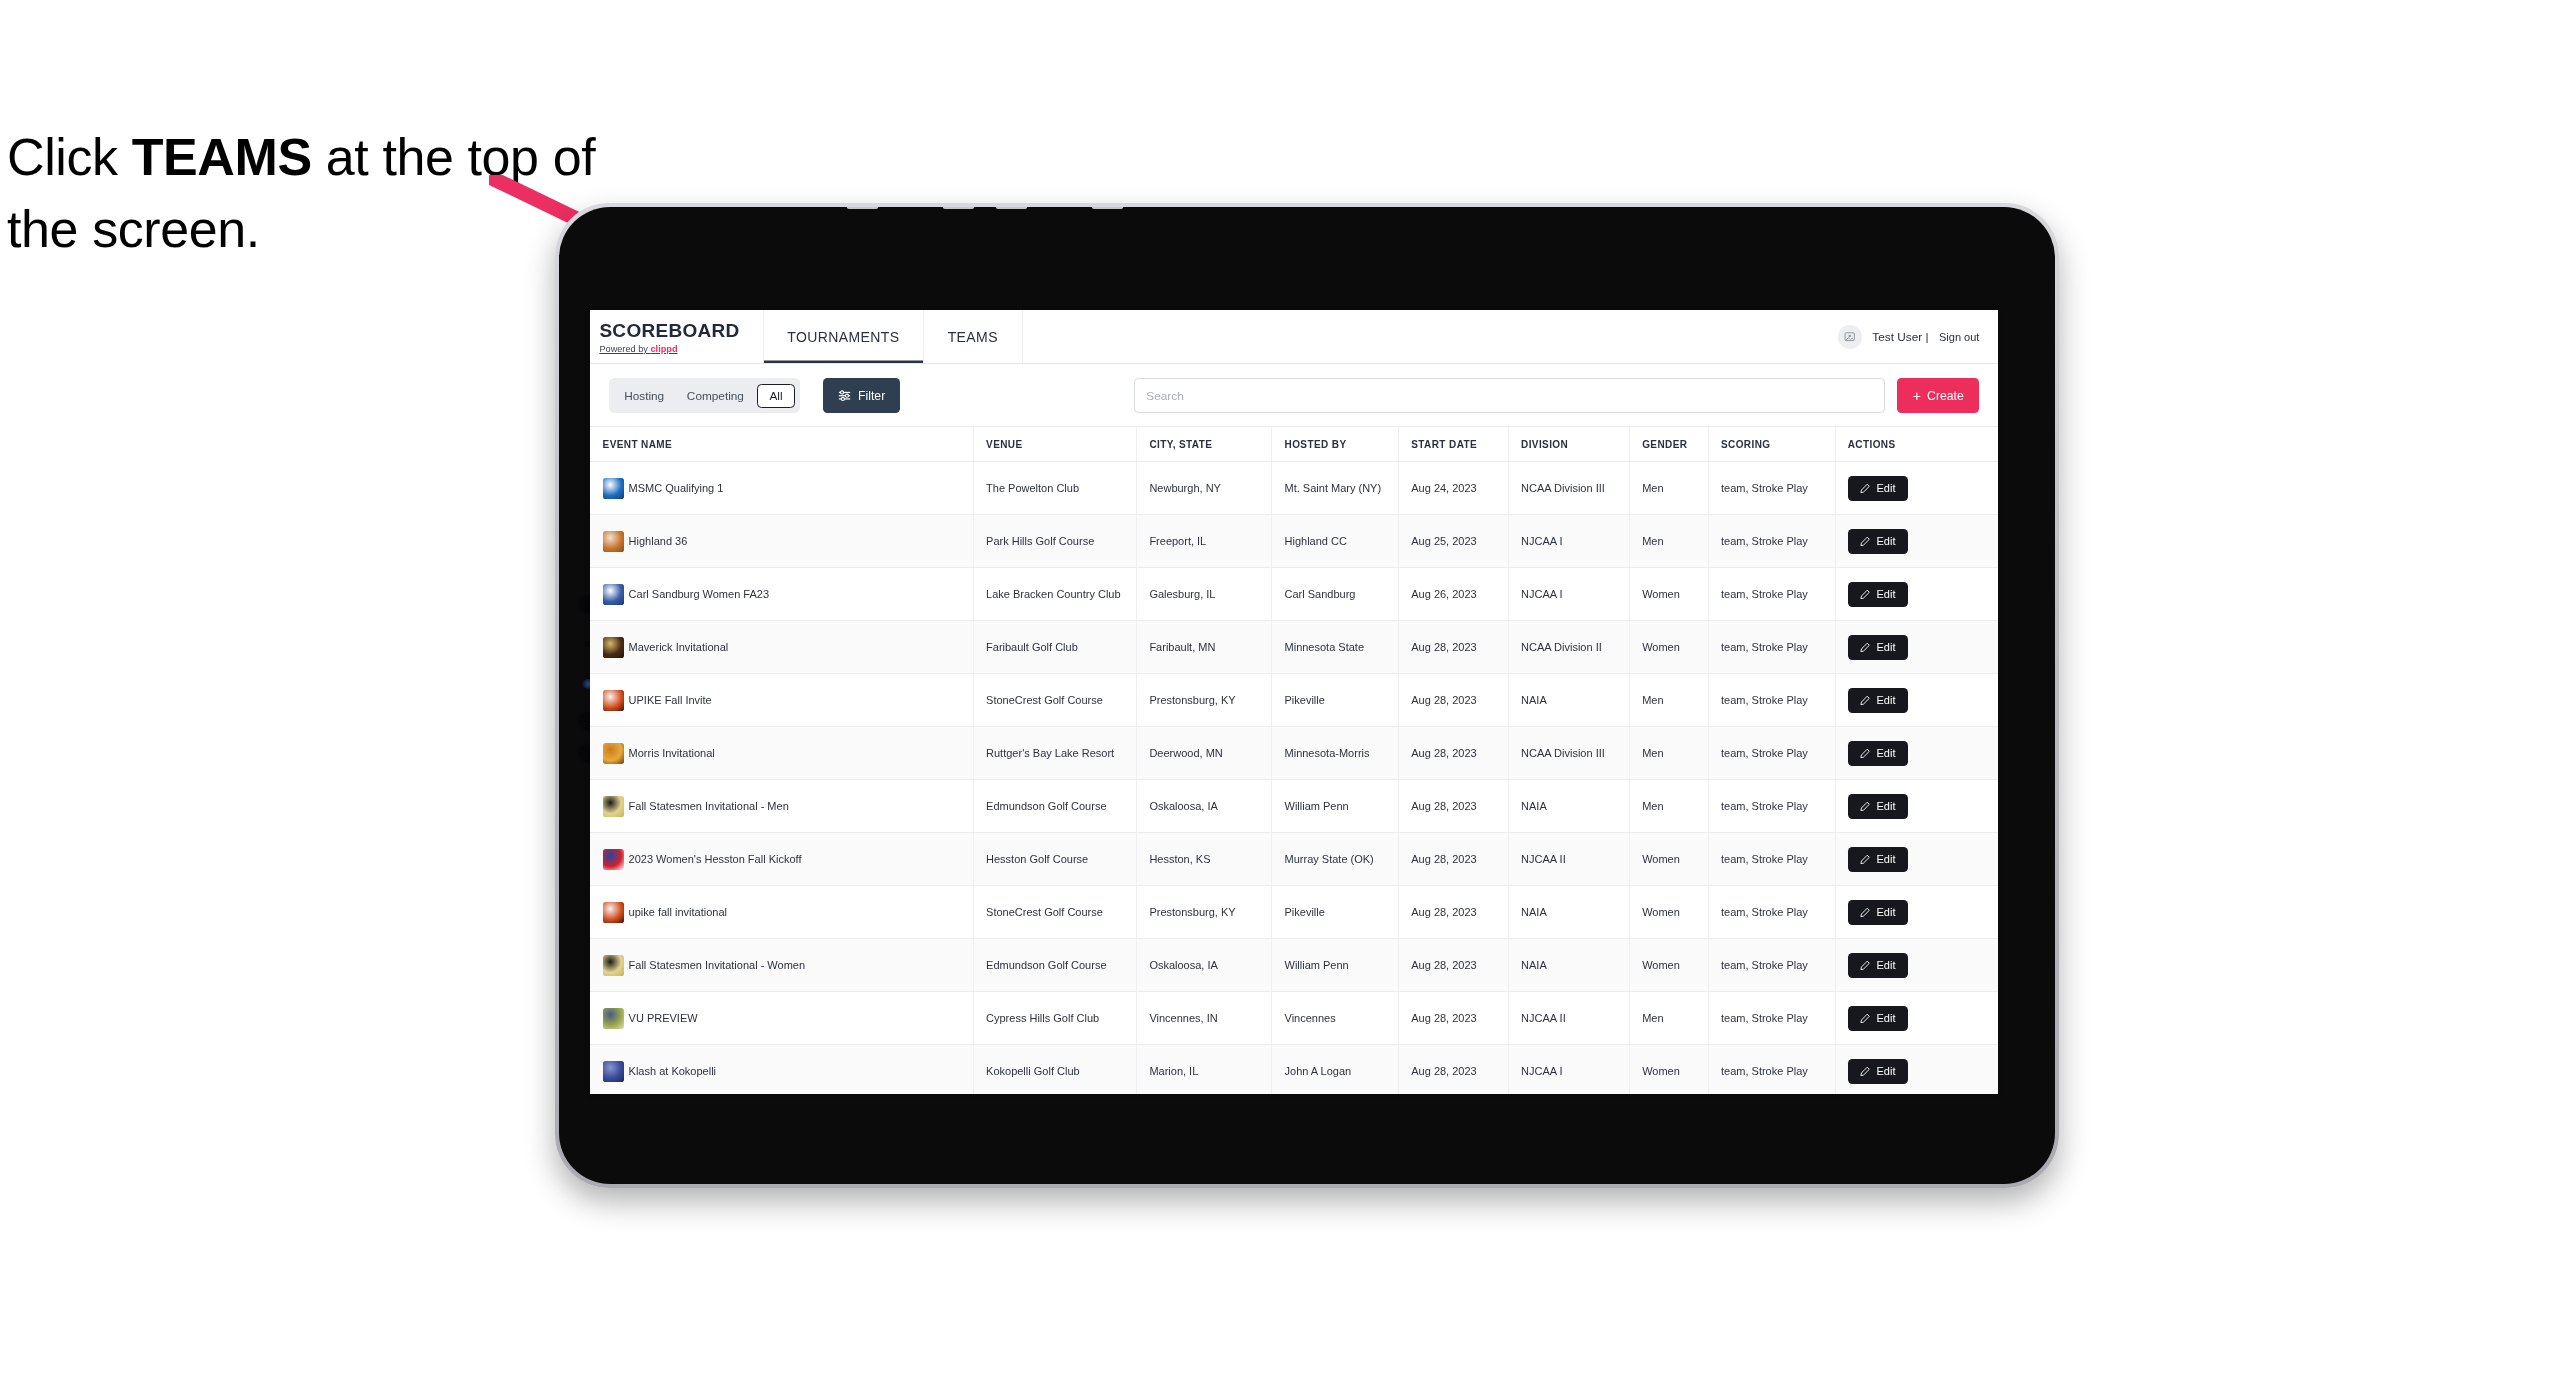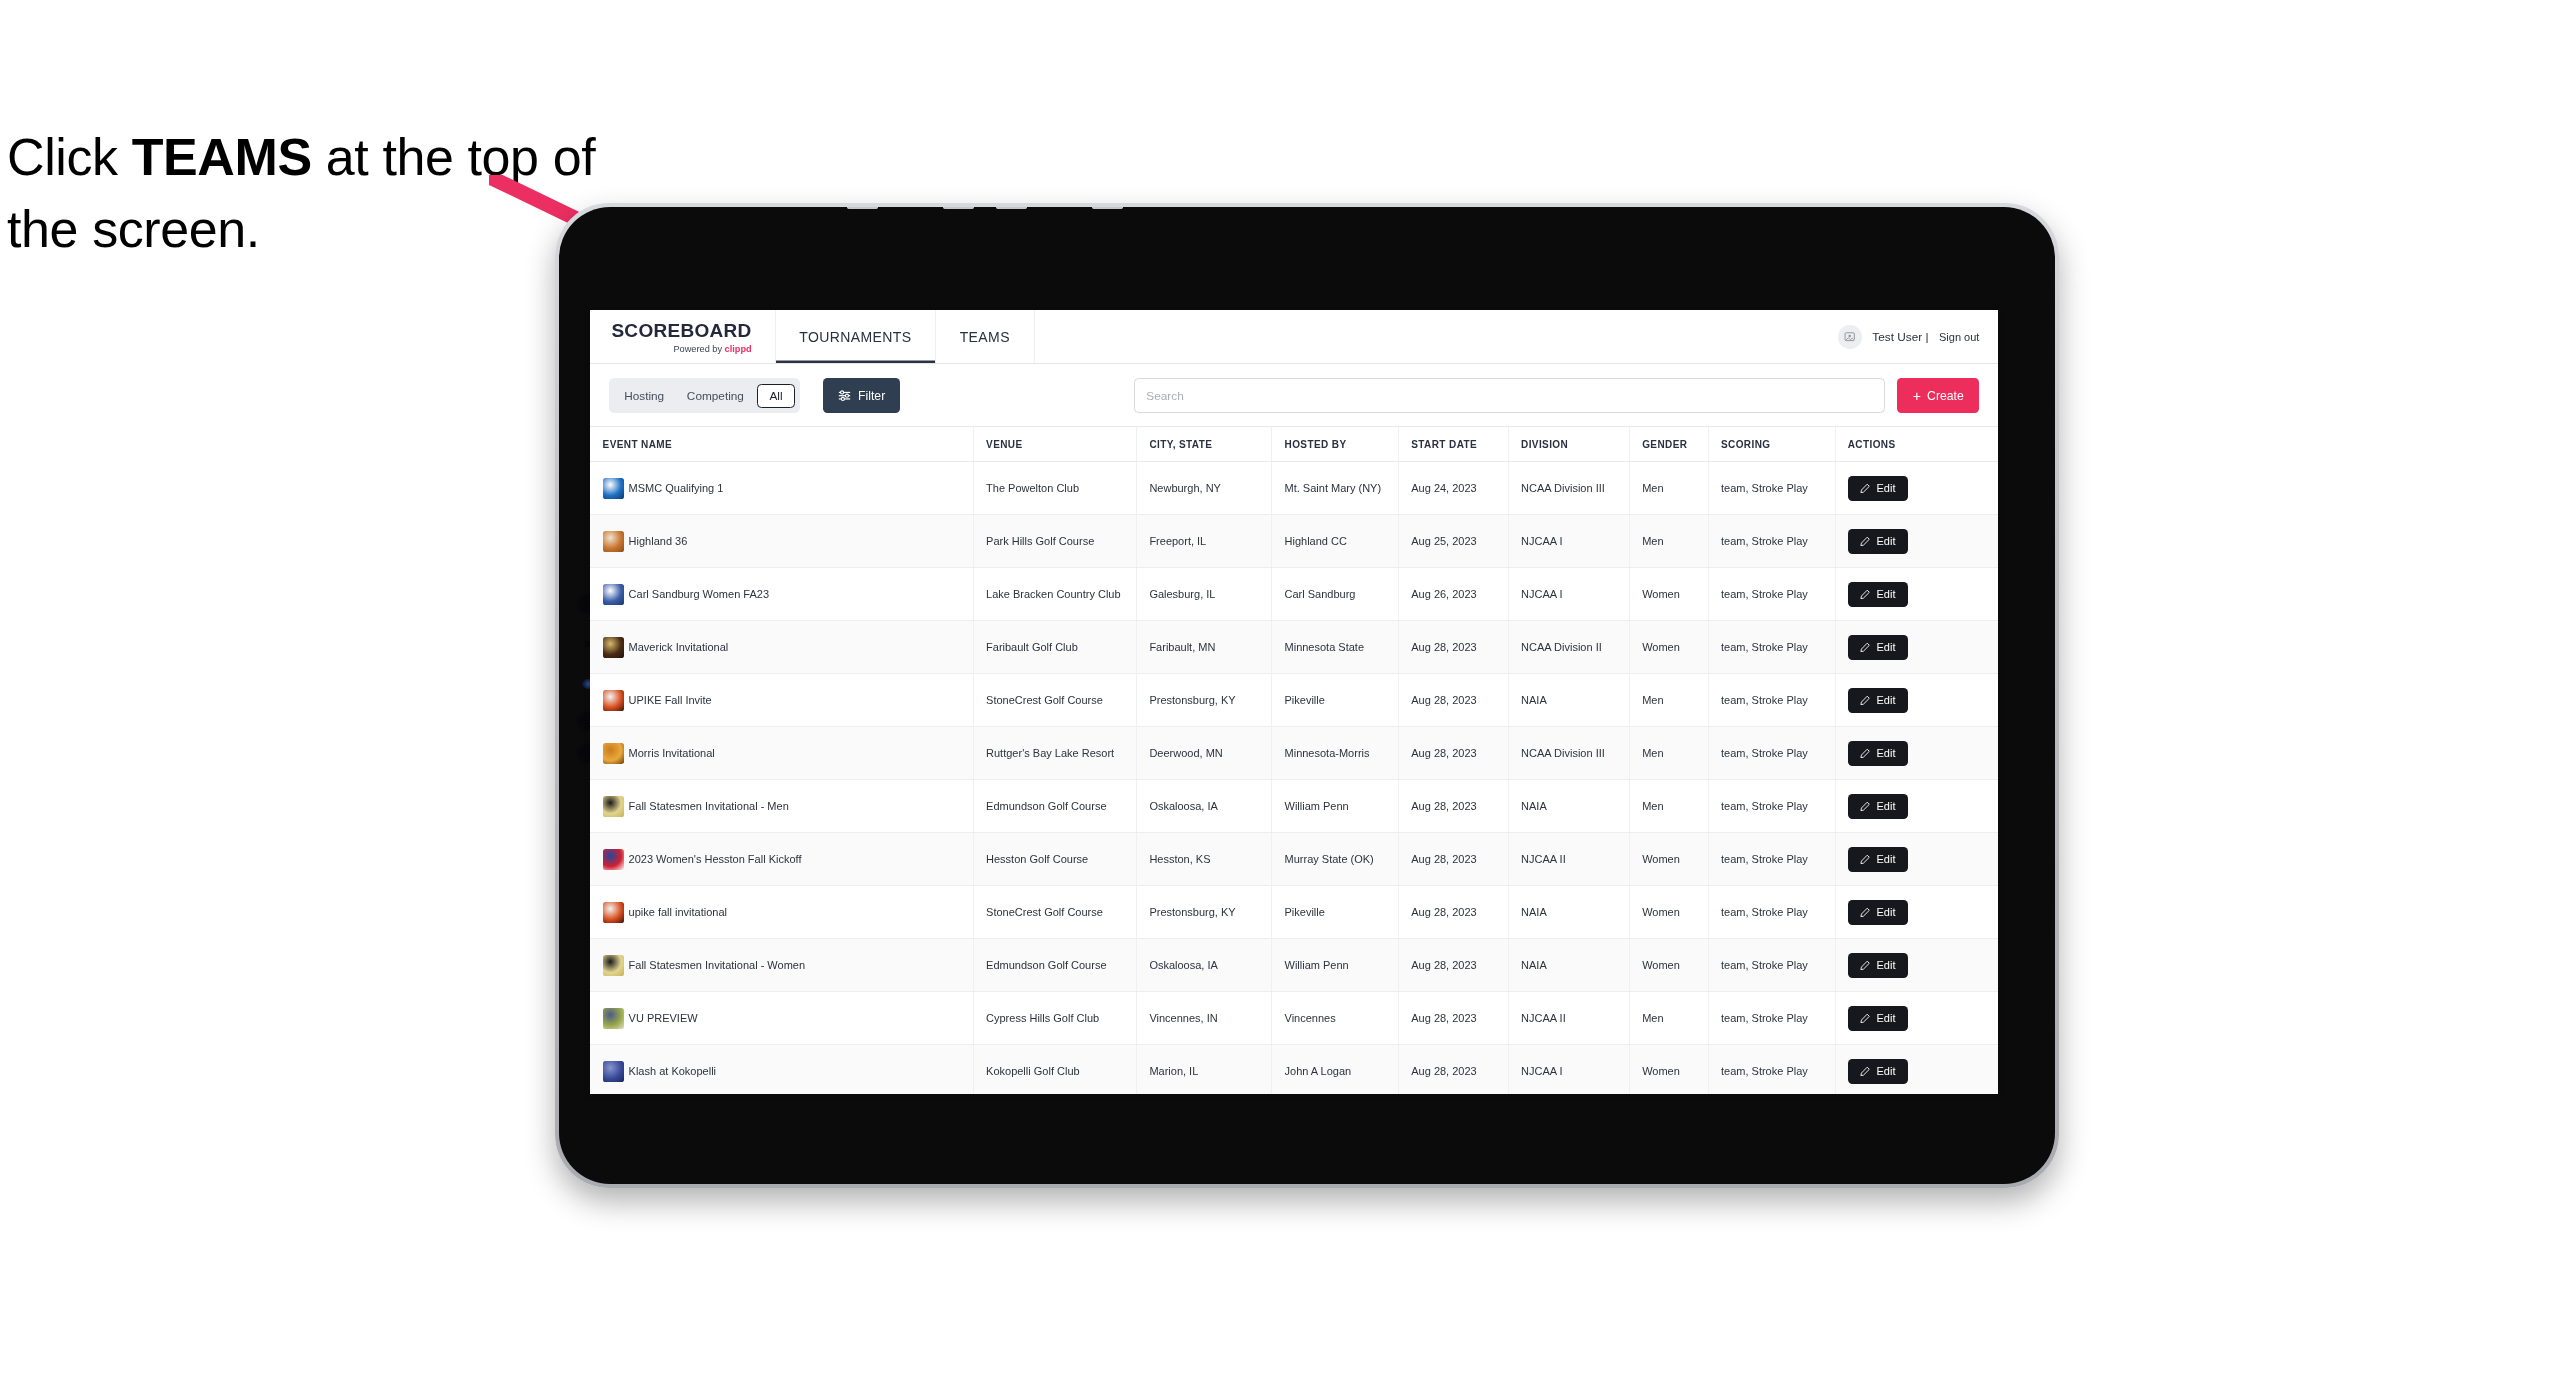--- a/index.html
+++ b/index.html
@@ -74,29 +74,28 @@
   
   .topnav {
     height: 54px;
     background: #fff;
     display: flex; align-items: stretch;
     border-bottom: 0.9px solid #e3e5e8;
     position: relative;
   }
   .brand {
     display: flex; flex-direction: column; justify-content: center;
-    padding: 0 23px 0 21px;
+    padding: 0 23px 0 9px;
     border-right: 0.9px solid #edeff1;
-    text-align: right;
   }
   .brand-name {
     font-size: 19px; font-weight: 800; letter-spacing: 0.3px;
     color: #23283a; font-family: "Liberation Sans", sans-serif;
   }
-  .brand-sub { font-size: 9.2px; color: #3b4252; margin-top: 1.7px; }
+  .brand-sub { font-size: 9.2px; color: #3b4252; margin-top: 1.7px; text-decoration: underline; }
   .brand-sub .pink { color: #ed2e63; font-weight: 700; }
 
   .navtabs { display: flex; align-items: stretch; }
   .navtab {
     display: flex; align-items: center;
     padding: 0 23.6px;
     font-size: 14px; letter-spacing: 0.4px;
     color: #2b3040;
     border-right: 0.9px solid #edeff1;
     cursor: pointer;

